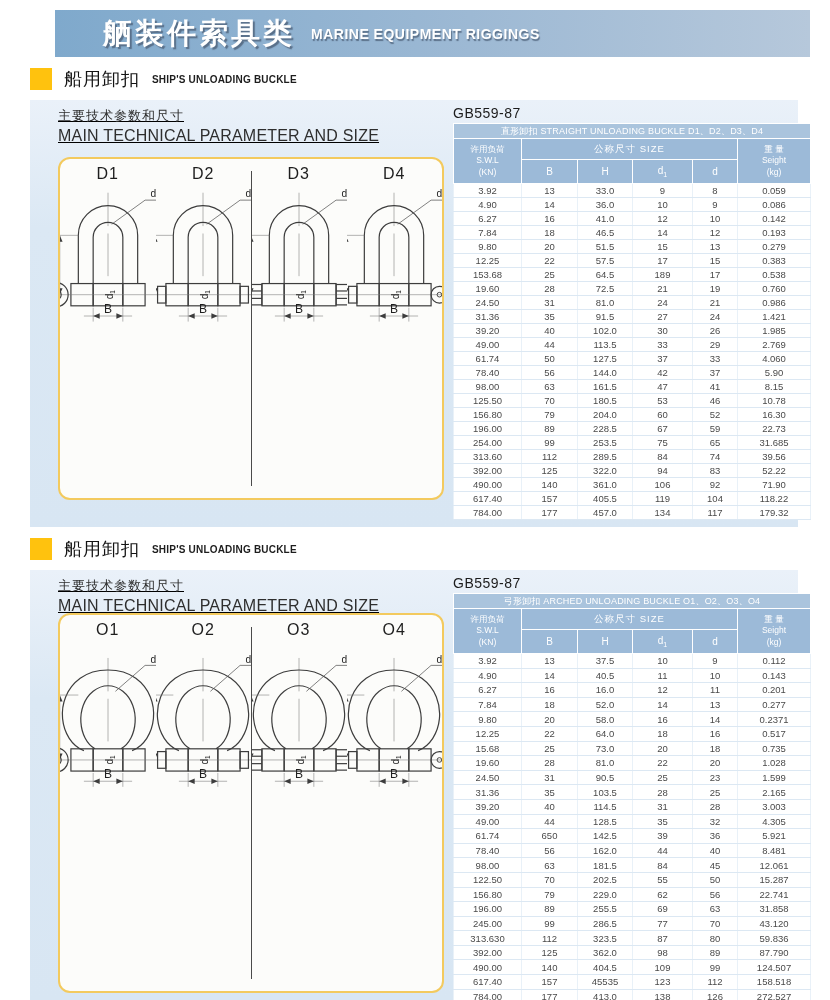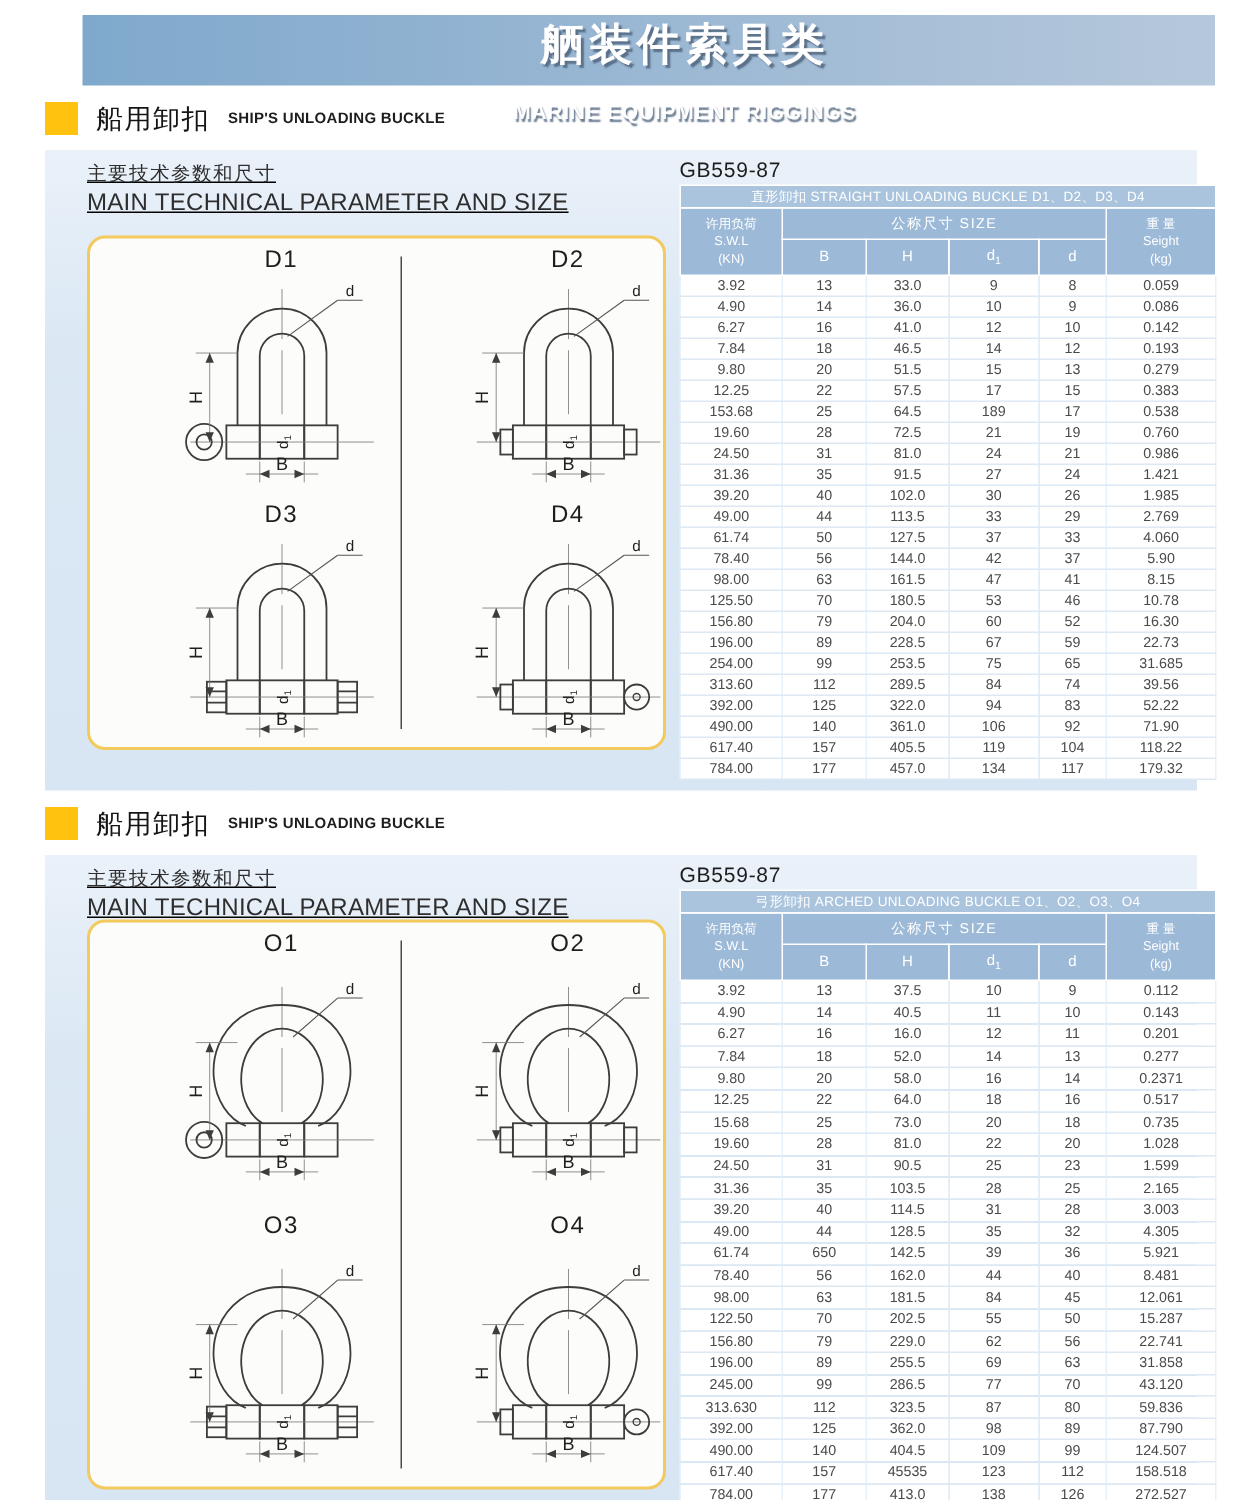--- a/index.html
+++ b/index.html
@@ -2,21 +2,21 @@
 <html><head>
 <meta charset="utf-8">
 <style>
   html,body{margin:0;padding:0;background:#fff;}
   .page{position:relative;width:830px;height:1000px;background:#ffffff;overflow:hidden;
         font-family:"Liberation Sans","DejaVu Sans",sans-serif;}
 
   
   .banner{position:absolute;left:55px;top:10px;width:755px;height:47px;
           background:linear-gradient(90deg,#7fa9cc 0%,#9db9d4 55%,#b6c8db 100%);
-          display:flex;align-items:center;padding-left:48px;box-sizing:border-box;gap:16px;flex-direction:column;}
+          display:flex;align-items:center;padding-left:48px;box-sizing:border-box;gap:16px;}
   .banner-zh{font-size:29px;font-weight:bold;color:#fff;letter-spacing:3px;
              text-shadow:2px 2px 1px rgba(80,100,125,.85);white-space:nowrap;}
   .banner-en{font-size:14px;font-weight:bold;color:#fff;letter-spacing:.5px;
              text-shadow:1px 2px 1px rgba(80,100,125,.85);white-space:nowrap;}
 
   
   .sec-head{position:absolute;left:30px;display:flex;align-items:center;height:26px;}
   .bullet{width:22px;height:22px;background:#ffc20e;margin-right:12px;flex:0 0 auto;}
   .sec-zh{font-size:18px;font-weight:normal;color:#141414;letter-spacing:1px;white-space:nowrap;}
   .sec-en{font-size:10px;font-weight:bold;color:#1d1d1d;margin-left:12px;letter-spacing:.2px;white-space:nowrap;}
@@ -31,22 +31,22 @@
   .param-zh{font-size:13px;color:#2e2e2e;letter-spacing:1px;}
   .param-en{font-size:16px;color:#2e2e2e;margin-top:2px;letter-spacing:.2px;}
 
   .std{position:absolute;left:423px;top:5px;font-size:14px;color:#1c1c1c;letter-spacing:.5px;}
 
   
   .draw-panel{position:absolute;left:28px;width:386px;box-sizing:border-box;
               border:2px solid #f3ca5e;border-radius:12px;background:#fcfcfa;}
   #panel1 .draw-panel{top:57px;height:343px;}
   #panel2 .draw-panel{top:43px;height:380px;text-align:right;}
-  .draw-grid{position:relative;display:grid;grid-template-columns:1fr 1fr;grid-template-rows:1fr 1fr;
-             width:100%;height:100%;padding-left:32px;}
+  .draw-grid{position:relative;display:grid;grid-template-columns:1fr 1fr 1fr 1fr;grid-template-rows:1fr 1fr;
+             width:100%;height:100%;}
   .vdiv{position:absolute;left:50%;top:12px;bottom:12px;width:1px;background:#4a4a4a;}
   .cell{display:flex;flex-direction:column;align-items:center;overflow:hidden;}
   .dlabel{font-size:16px;color:#1e1e1e;letter-spacing:1px;margin-top:6px;line-height:18px;}
   .shsvg{flex:1;width:178px;min-height:0;}
 
   
   .dtab{position:absolute;left:423px;top:23px;width:357px;border-collapse:collapse;table-layout:fixed;}
   .dtab td{padding:0;text-align:center;vertical-align:middle;overflow:hidden;}
   .tt{height:14px;background:#aac4dd;color:#fff;font-size:9px;letter-spacing:.2px;
       white-space:nowrap;border:1px solid #fff;}

